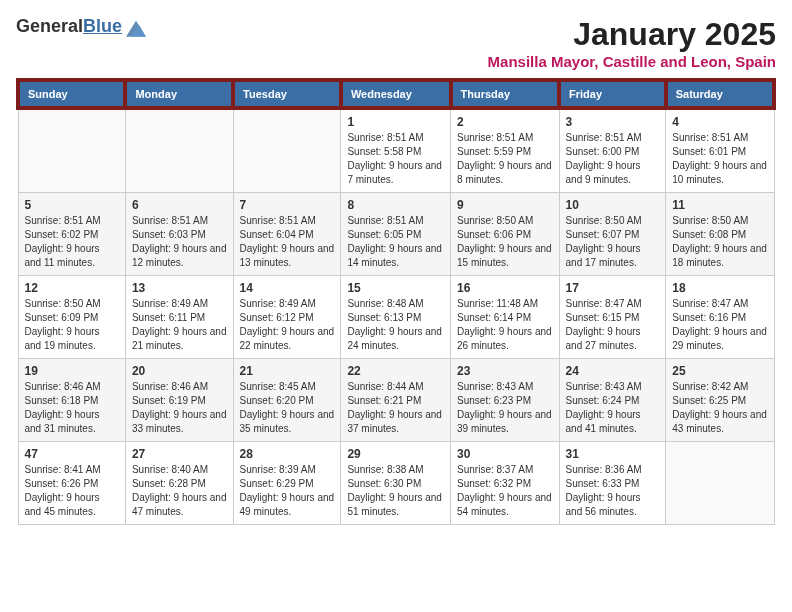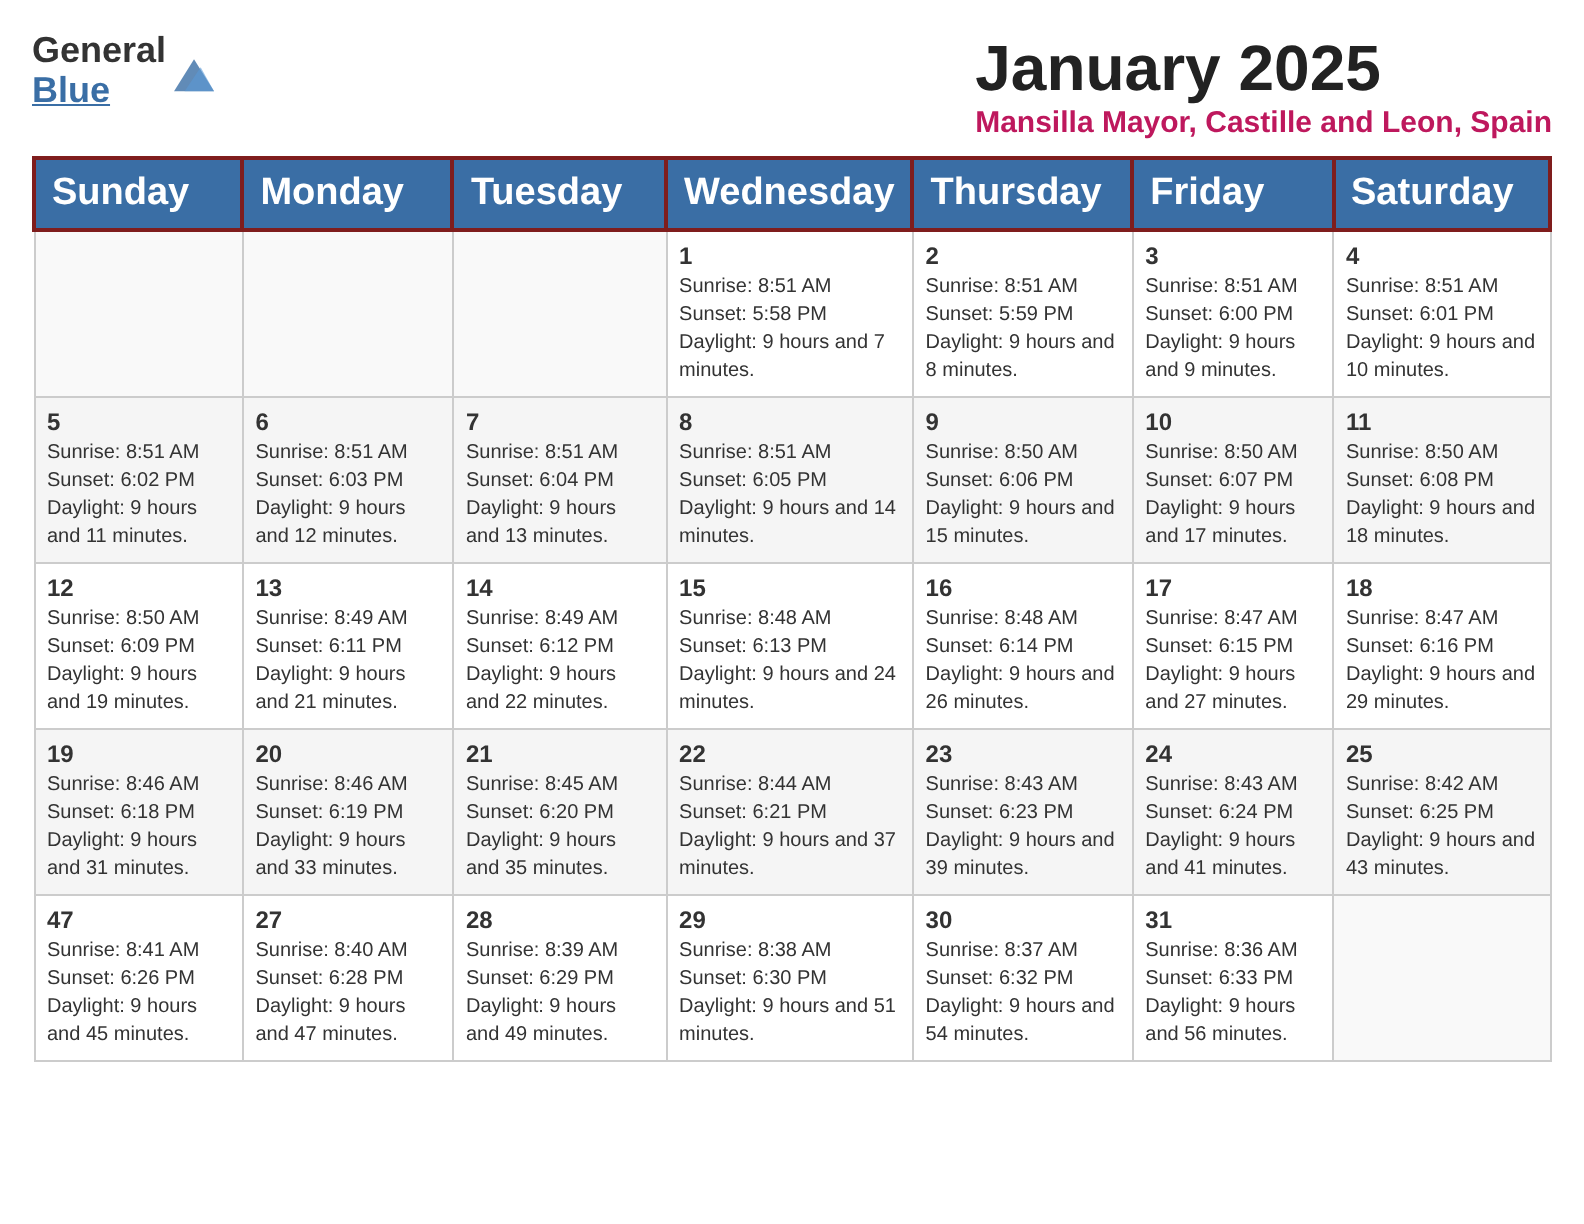--- a/index.html
+++ b/index.html
@@ -15,35 +15,35 @@
       align-items: flex-start;
       justify-content: space-between;
       margin-bottom: 8px;
     }
     .logo {
       display: flex;
       align-items: center;
     }
     .logo-text {
       display: flex;
-      flex-direction: column;
+      flex-direction: row;
       font-size: 18px;
       font-weight: bold;
       line-height: 1.1;
     }
     .logo-general { color: #333; }
     .logo-blue { color: #3a6ea5; text-decoration: underline; }
     .logo-icon {
       width: 20px;
       height: 20px;
       margin-left: 4px;
       margin-top: 2px;
     }
     .title-section {
-      text-align: left;
+      text-align: right;
     }
     .month-year {
       font-size: 32px;
       font-weight: bold;
       color: #222;
     }
     .location {
       font-size: 15px;
       color: #be185d;
       font-weight: bold;
@@ -51,22 +51,22 @@
     .calendar {
       width: 100%;
       border-collapse: collapse;
       border: 1px solid #ccc;
     }
     .calendar th {
       background-color: #3a6ea5;
       color: #fff;
       text-align: left;
       padding: 6px 8px;
-      font-size: 19px;
-      border: 2px solid #7f1d1d;
+      font-size: 11px;
+      border: 4px solid #7f1d1d;
     }
     .calendar td {
       vertical-align: top;
       border: 1px solid #ccc;
       padding: 5px 6px;
       width: 113px;
       min-height: 80px;
       font-size: 10.5px;
       color: #333;
       background: #fff;
@@ -220,21 +220,21 @@
 Daylight: 9 hours and 22 minutes.</div>
         </td>
         <td>
           <span class="day-number">15</span>
           <div class="day-info">Sunrise: 8:48 AM
 Sunset: 6:13 PM
 Daylight: 9 hours and 24 minutes.</div>
         </td>
         <td>
           <span class="day-number">16</span>
-          <div class="day-info">Sunrise: 8:48 AM
+          <div class="day-info">Sunrise: 11:48 AM
 Sunset: 6:14 PM
 Daylight: 9 hours and 26 minutes.</div>
         </td>
         <td>
           <span class="day-number">17</span>
           <div class="day-info">Sunrise: 8:47 AM
 Sunset: 6:15 PM
 Daylight: 9 hours and 27 minutes.</div>
         </td>
         <td>

